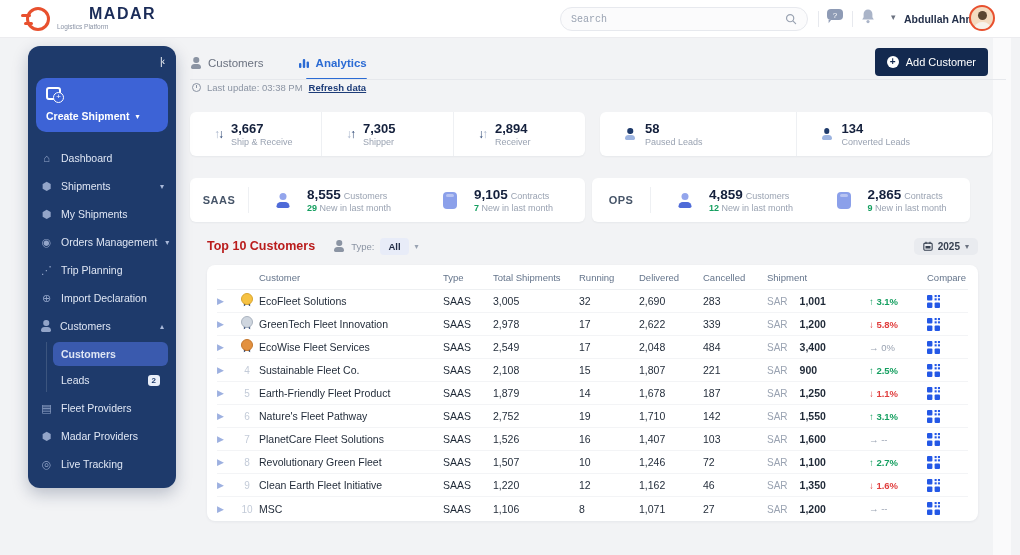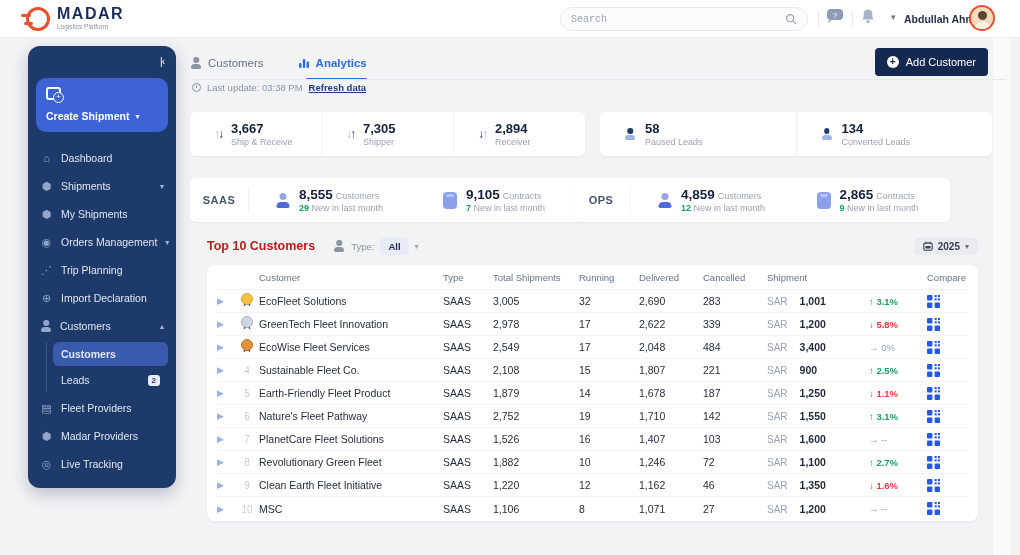--- a/index.html
+++ b/index.html
@@ -6,21 +6,21 @@
   html,body { width:1020px; height:555px; }
   body { font-family:"Liberation Sans","DejaVu Sans",sans-serif; background:#f2f3f5; overflow:hidden; position:relative; color:#1f2937; }
 
   
   .topbar { position:absolute; top:0; left:0; width:1020px; height:38px; background:#fff; border-bottom:1px solid #ececef; display:flex; align-items:center; z-index:5; }
   .logo-wrap { display:flex; align-items:center; gap:7px; margin-left:26px; }
   .logo-mark { width:24px; height:24px; border:3px solid #e8502e; border-radius:50%; position:relative; }
   .logo-mark::before { content:""; position:absolute; left:-8px; top:4px; width:10px; height:3px; border-radius:2px; background:#e8502e; }
   .logo-mark::after { content:""; position:absolute; left:-5px; bottom:3px; width:9px; height:3px; border-radius:2px; background:#e8502e; }
   .logo-text-box { display:flex; flex-direction:column; line-height:1; }
-  .logo-title { font-size:16px; font-weight:bold; letter-spacing:1.5px; color:#1b2c58; }
+  .logo-title { font-size:16px; font-weight:bold; letter-spacing:1.5px; color:#1b2c58;margin-left:32px; }
   .logo-sub { font-size:6.5px; color:#8a93a5; margin-top:2px; }
   .searchbox { position:absolute; left:560px; top:7px; width:248px; height:24px; background:#fbfbfc; border:1px solid #e7e9ee; border-radius:12px; display:flex; align-items:center; padding:0 10px; }
   .searchbox input { border:none; outline:none; background:transparent; flex:1; font-size:10px; color:#374151; font-family:Liberation Mono, monospace; }
   .searchbox input::placeholder { color:#9aa3b2; }
   .tb-divider { position:absolute; top:11px; width:1px; height:16px; background:#e7e9ee; }
   .tb-ico { position:absolute; top:8px; cursor:pointer; }
   .tb-caret { position:absolute; top:12px; font-size:9px; color:#6b7280; }
   .tb-user { position:absolute; top:13px; font-size:10.5px; font-weight:bold; color:#24304a; }
   .avatar { position:absolute; top:5px; left:969px; width:26px; height:26px; border-radius:50%; background:#f3dbc0; border:2px solid #e8502e; overflow:hidden; }
   .avatar::before { content:""; position:absolute; top:4px; left:7px; width:9px; height:9px; border-radius:50%; background:#5a4632; }
@@ -72,21 +72,21 @@
   .person::before { content:""; position:absolute; top:0; left:50%; transform:translateX(-50%); width:5.5px; height:5.5px; border-radius:50%; background:var(--head); }
   .person::after { content:""; position:absolute; bottom:0; left:50%; transform:translateX(-50%); width:10px; height:5px; border-radius:5px 5px 2px 2px; background:var(--body); }
   .lead-ico { --head:#1e3a6b; --body:#9db4e0; }
   .seg-person { --head:#93a5ec; --body:#4f6bd8; width:15px; height:15px; }
   .seg-person::before { width:7px; height:7px; } .seg-person::after { width:13px; height:6px; }
   .contract-ico { width:14px; height:17px; border-radius:4px; background:#8ba0ea; position:relative; flex:none; }
   .contract-ico::before { content:""; position:absolute; top:2px; left:50%; transform:translateX(-50%); width:8px; height:3px; border-radius:2px; background:#b8c4f2; }
 
   .seg-label { width:58px; text-align:center; font-size:11px; font-weight:bold; color:#475569; letter-spacing:.5px; }
   .seg-sep { width:1px; height:26px; background:#eef0f3; }
-  .seg-group { display:flex; align-items:center; gap:9px; padding-left:26px; flex:1; }
+  .seg-group { display:flex; align-items:center; gap:17px; padding-left:26px; flex:1; }
   .seg-line1 { font-size:13.5px; font-weight:bold; color:#14203c; }
   .seg-line1 .unit { font-size:9px; font-weight:normal; color:#9aa3b2; margin-left:3px; }
   .seg-line2 { font-size:9px; color:#9aa3b2; margin-top:1px; }
   .seg-line2 .new-n { color:#159f60; font-weight:bold; }
 
   
   .filter-row { position:absolute; left:207px; right:42px; top:197px; height:22px; display:flex; align-items:center; }
   .f-title { font-size:12.5px; font-weight:bold; color:#b91c1c; margin-right:18px; }
   .type-ico { color:#8b94a3; margin-right:6px; }
   .f-type-label { font-size:9.5px; color:#8b94a3; margin-right:6px; }
@@ -302,21 +302,21 @@
         </span>
       </div>
       <div class="seg-group">
         <span class="contract-ico"></span>
       <span>
           <div class="seg-line1">9,105<span class="unit">Contracts</span></div>
       <div class="seg-line2"><span class="new-n">7</span> New in last month</div>
         </span>
       </div>
     </div>
-  <div class="card" style="left:572px; top:140px; width:378px; height:44px;" id="seg-1">
+  <div class="card" style="left:592px; top:140px; width:378px; height:44px;" id="seg-1">
       <span class="seg-label">OPS</span>
       <span class="seg-sep"></span>
       <div class="seg-group">
         <span class="person seg-person"></span>
       <span>
           <div class="seg-line1">4,859<span class="unit">Customers</span></div>
       <div class="seg-line2"><span class="new-n">12</span> New in last month</div>
         </span>
       </div>
       <div class="seg-group">
@@ -522,21 +522,21 @@
               <rect x="7.6" y="3.3" width="2.1" height="2.1" fill="#2458e6"></rect>
               <rect x="10.9" y="3.3" width="2.1" height="2.1" fill="#2458e6"></rect>
             </svg>
           </span>
         </div>
         <div class="t-grid t-row">
           <span class="row-caret">▶</span>
           <span class="rank-cell"><span class="rank-num">8</span></span>
           <span>Revolutionary Green Fleet</span>
           <span>SAAS</span>
-          <span>1,882</span>
+          <span>1,507</span>
           <span>10</span>
           <span>1,246</span>
           <span>72</span>
           <span><span class="sar">SAR</span><span class="rev-val">1,100</span></span>
           <span class="trend up">↑ 2.7%</span>
           <span class="cmp-btn">
             <svg width="13" height="13" viewBox="0 0 13 13">
               <rect x="0" y="0" width="5.4" height="5.4" rx="1" fill="#2458e6"></rect>
               <rect x="0" y="7.6" width="5.4" height="5.4" rx="1" fill="#2458e6"></rect>
               <rect x="7.6" y="7.6" width="5.4" height="5.4" rx="1" fill="#2458e6"></rect>

